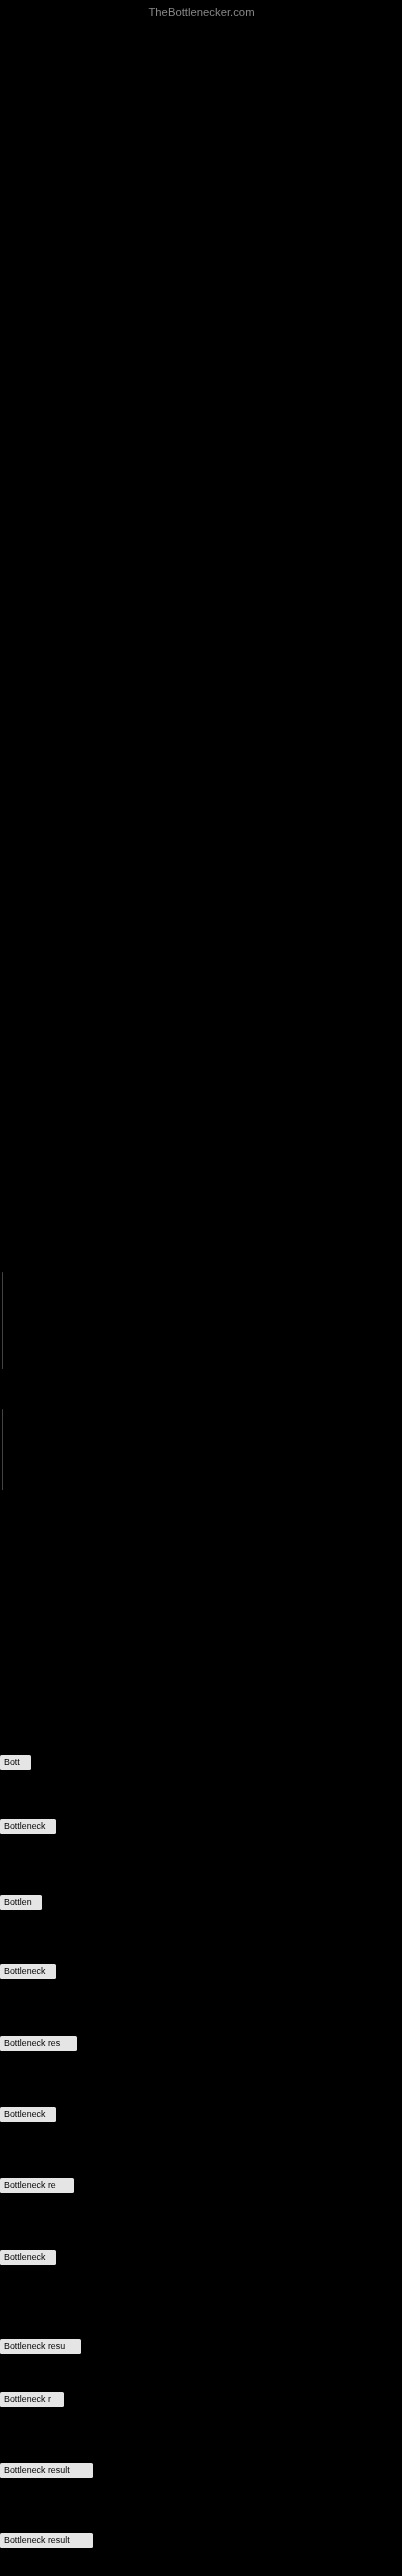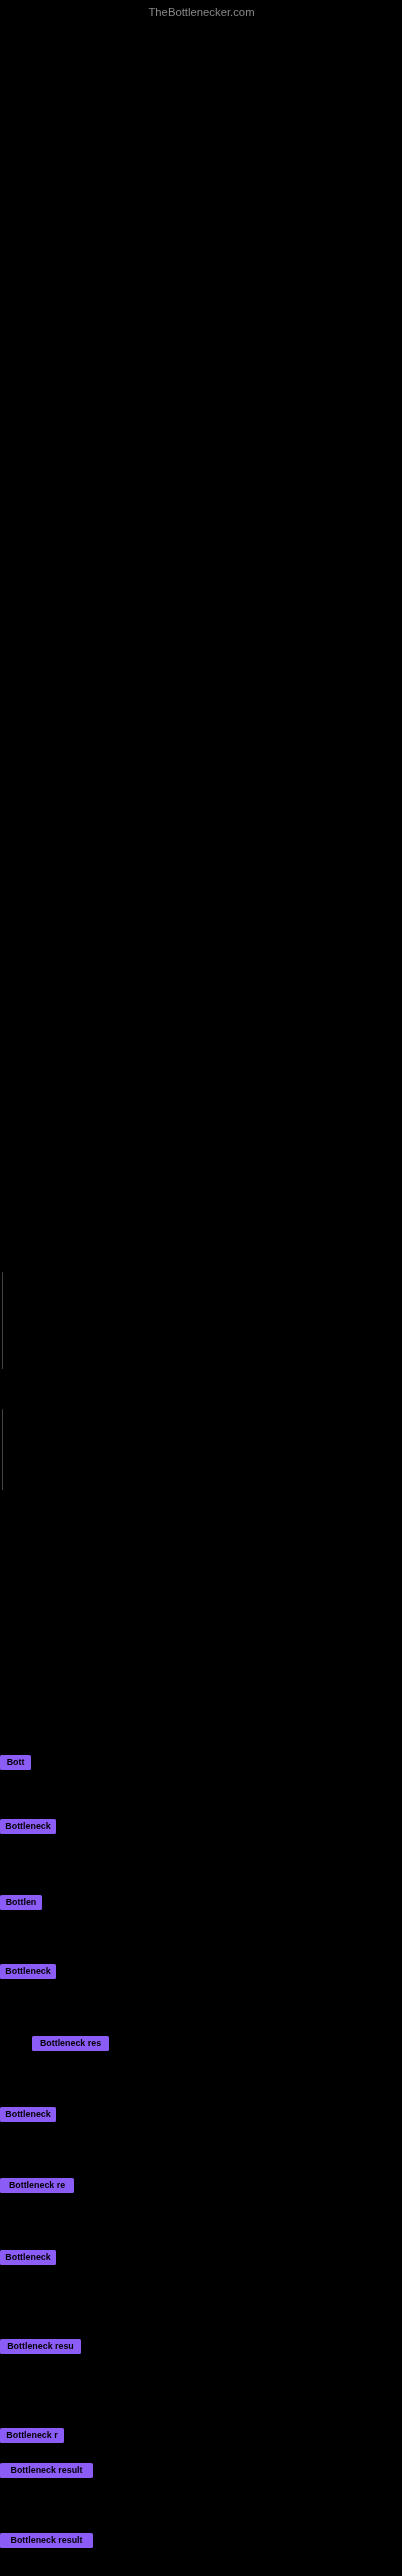--- a/index.html
+++ b/index.html
@@ -1,19 +1,18 @@
 <!DOCTYPE html>
 <html style="font-size:13px"><head>
   <meta charset="utf-8">
   <style>
     * {
       margin: 0;
       padding: 0;
       box-sizing: border-box;
-      text-align: center;
     }
 
     body {
       background-color: #000000;
       width: 403px;
       min-height: 2576px;
       font-family: Arial, sans-serif;
       position: relative;
     }
 
@@ -22,24 +21,24 @@
       top: 6.4px;
       left: 50%;
       transform: translateX(-50%);
       color: #888888;
       font-size: 11.3px;
       white-space: nowrap;
     }
 
     .bottleneck-label {
       display: inline-block;
-      background-color: #8b5cf6;
+      background-color: #e5e5e5;
       color: #000000;
       font-size: 8.9px;
-      font-weight: bold;
+      font-weight: normal;
       padding: 2.4px 4px;
       border-radius: 1.6px;
       position: absolute;
       left: 0;
     }
 
     .vertical-line-left {
       position: absolute;
       left: 1.6px;
       width: 1.6px;
@@ -54,22 +53,22 @@
 
 <div class="vertical-line-left" style="top: 1272px; height: 97px;"></div>
 
 <div class="vertical-line-left" style="top: 1409px; height: 81px;"></div>
 
 <div id="labels-container">
     <div class="bottleneck-label" style="top: 1755px; width: 31px;">Bott</div>
     <div class="bottleneck-label" style="top: 1819px; width: 56px;">Bottleneck</div>
     <div class="bottleneck-label" style="top: 1895px; width: 42px;">Bottlen</div>
     <div class="bottleneck-label" style="top: 1964px; width: 56px;">Bottleneck</div>
-    <div class="bottleneck-label" style="top: 2036px; width: 77px; margin-left: 32px;">Bottleneck res</div>
+    <div class="bottleneck-label" style="top: 2036px; width: 77px;">Bottleneck res</div>
     <div class="bottleneck-label" style="top: 2107px; width: 56px;">Bottleneck</div>
     <div class="bottleneck-label" style="top: 2178px; width: 74px;">Bottleneck re</div>
     <div class="bottleneck-label" style="top: 2250px; width: 56px;">Bottleneck</div>
     <div class="bottleneck-label" style="top: 2319px; width: 81px; margin-top: 20px;">Bottleneck resu</div>
-    <div class="bottleneck-label" style="top: 2392px; width: 64px; margin-top: 36px;">Bottleneck r</div>
+    <div class="bottleneck-label" style="top: 2392px; width: 64px;">Bottleneck r</div>
     <div class="bottleneck-label" style="top: 2463px; width: 93px;">Bottleneck result</div>
     <div class="bottleneck-label" style="top: 2533px; width: 93px;">Bottleneck result</div>
   </div>
 
 
 </body></html>

